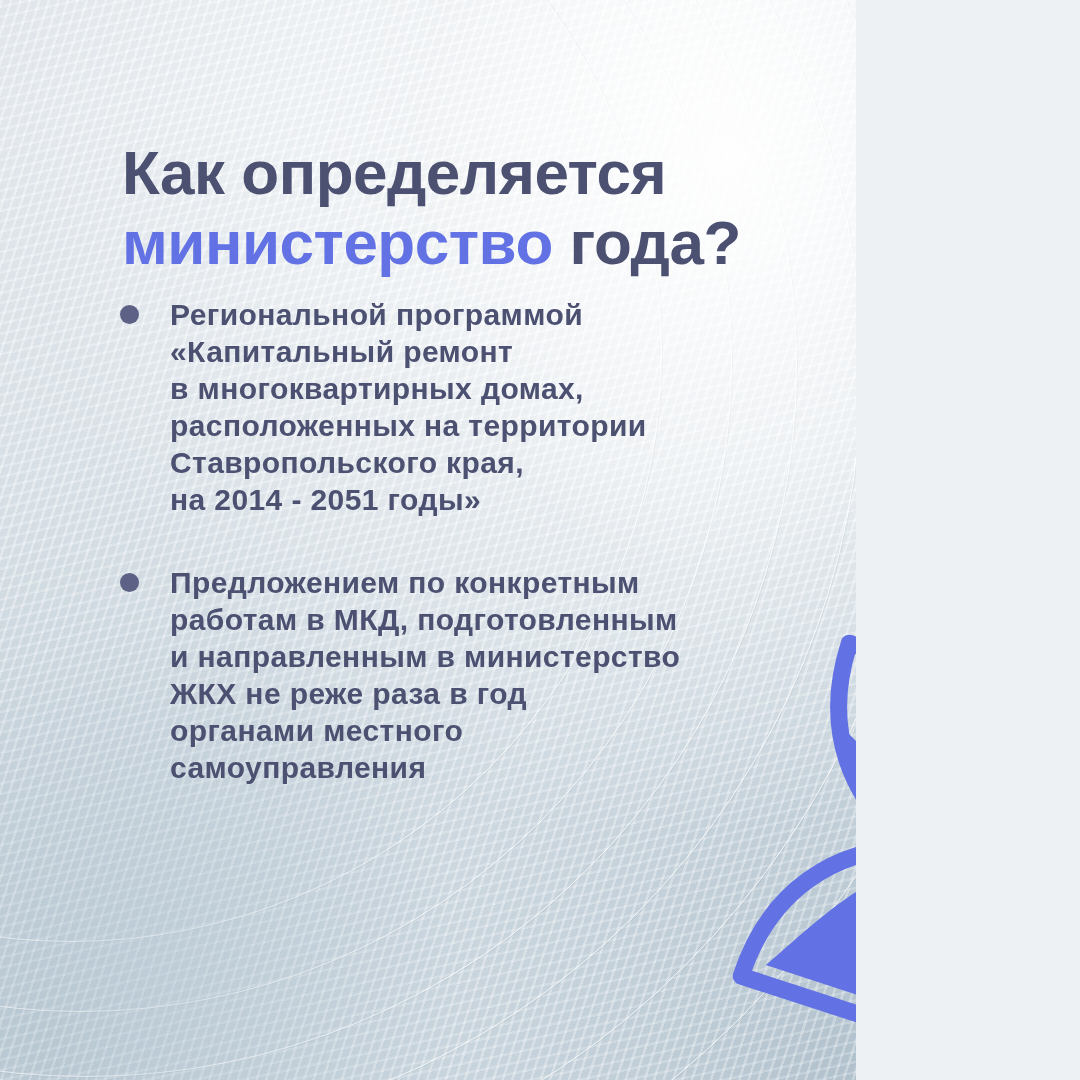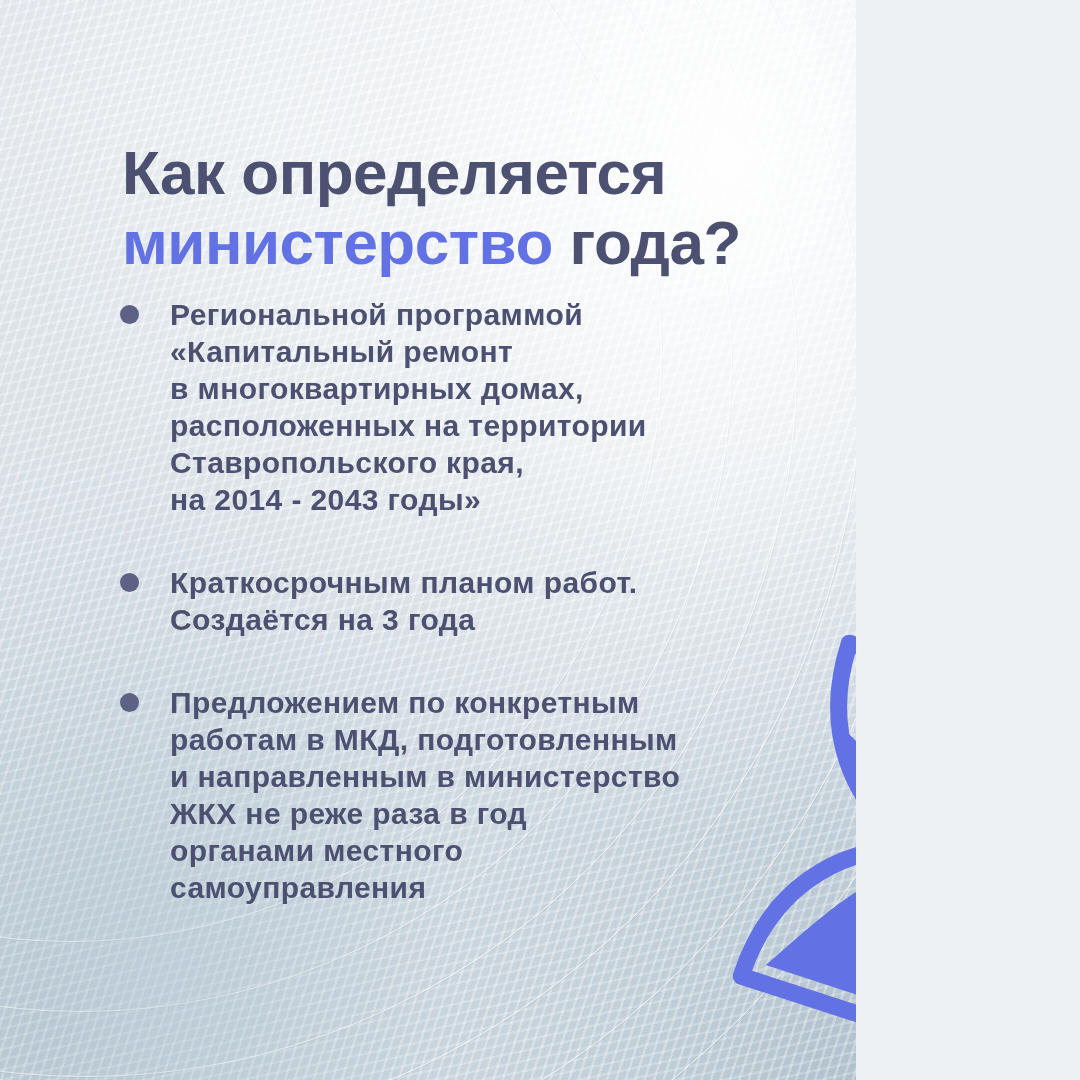--- a/index.html
+++ b/index.html
@@ -108,28 +108,23 @@
 
   <div class="bullets">
 
     <div class="bullet">
       <span class="dot"></span>
       <div class="btext">Региональной программой
 «Капитальный ремонт
 в многоквартирных домах,
 расположенных на территории
 Ставропольского края,
-на 2014 - 2043 годы»</div>
+на 2014 - 2051 годы»</div>
     </div>
 
-    <div class="bullet">
-      <span class="dot"></span>
-      <div class="btext">Краткосрочным планом работ.
-Создаётся на 3 года</div>
-    </div>
 
     <div class="bullet">
       <span class="dot"></span>
       <div class="btext">Предложением по конкретным
 работам в МКД, подготовленным
 и направленным в министерство
 ЖКХ не реже раза в год
 органами местного
 самоуправления</div>
     </div>

